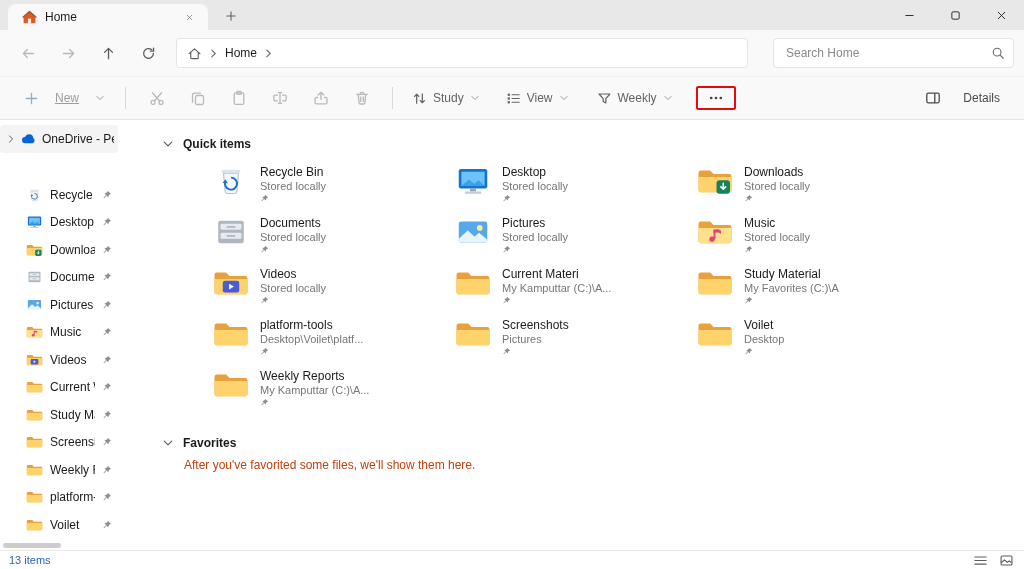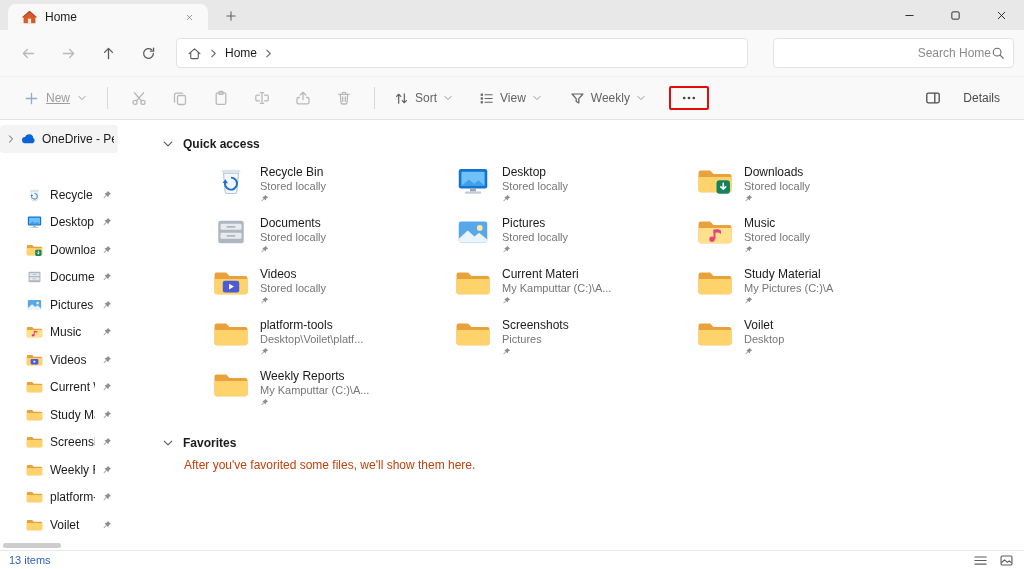--- a/index.html
+++ b/index.html
@@ -28,31 +28,31 @@
   .navbtn.disabled { color:#b9b9b9; }
   .addressbar {
     margin-left:6px; width:572px; height:30px; background:#ffffff; border:1px solid #e3e3e3;
     border-radius:4px; display:flex; align-items:center; padding:0 10px; gap:6px; color:#1b1b1b;
   }
   .crumb-sep { color:#6b6b6b; }
   .searchbox {
     margin-left:auto; width:241px; height:30px; background:#ffffff; border:1px solid #e3e3e3;
     border-radius:4px; display:flex; align-items:center; padding:0 8px 0 12px;
   }
-  .searchbox input { flex:1; border:none; outline:none; background:transparent; font:inherit; color:#a21caf;text-align:right; }
+  .searchbox input { flex:1; border:none; outline:none; background:transparent; font:inherit; color:#a21caf; }
   .searchbox input::placeholder { color:#8a8a8a; }
   .searchbox .mag { color:#6b6b6b; }
 
   
   .toolbar {
     position:absolute; top:76px; left:0; right:0; height:44px; background:#f9f9f9;
     border-top:1px solid #efefef; border-bottom:1px solid #e3e3e3;
     display:flex; align-items:center; padding:0 14px;
   }
-  .tb-new { display:flex; align-items:center; gap:7px; padding:6px 10px; border-radius:4px; color:#9d9d9d;text-decoration:underline; }
+  .tb-new { display:flex; align-items:center; gap:16px; padding:6px 10px; border-radius:4px; color:#9d9d9d;text-decoration:underline; }
   .tb-new .plus { color:#93accb; }
   .tb-sep { width:1px; height:22px; background:#d9d9d9; margin:0 10px; flex:none; }
   .tb-ico { width:41px; height:32px; border-radius:4px; display:flex; align-items:center; justify-content:center; color:#b9b9b9; flex:none; }
   .tb-drop { display:flex; align-items:center; gap:6px; padding:6px 9px; border-radius:4px; color:#636363; flex:none; }
   .tb-drop .chev, .tb-new .chev { color:#9a9a9a; }
   .annotation-box { border:2px solid #e60b0b; border-radius:2px; padding:1px; margin-left:14px; display:flex; }
   .tb-dots { width:34px; height:18px; display:flex; align-items:center; justify-content:center; color:#444; }
   .tb-details { margin-left:auto; display:flex; align-items:center; gap:22px; padding:6px 10px; color:#4a4a4a; }
 
   
@@ -365,21 +365,21 @@
   <span class="tb-ico">
     <svg width="16" height="16">
         <use href="#sym-trash"></use>
       </svg>
   </span>
   <div class="tb-sep"></div>
   <div class="tb-drop">
     <svg width="15" height="15">
         <use href="#sym-sort"></use>
       </svg>
-    <span>Sort</span>
+    <span>Study</span>
     <svg class="chev" width="10" height="10">
         <use href="#sym-chevron-down"></use>
       </svg>
   </div>
   <div class="tb-drop" style="margin-left:8px">
     <svg width="15" height="15">
         <use href="#sym-viewgrid"></use>
       </svg>
     <span>View</span>
     <svg class="chev" width="10" height="10">
@@ -544,21 +544,21 @@
     <div class="side-hscroll-thumb"></div>
   </div>
 </div>
 
 <div class="content">
 
   <div class="sec-head">
     <svg class="chev" width="12" height="12">
         <use href="#sym-chevron-down"></use>
       </svg>
-    <span class="sec-title">Quick access</span>
+    <span class="sec-title">Quick items</span>
   </div>
 
   <div class="qa-grid">
 
     <div class="qa-item">
       <svg class="qa-icon" width="36" height="30">
           <use href="#sym-recycle"></use>
         </svg>
       <div class="qa-text">
         <span class="qa-name">Recycle Bin</span>
@@ -659,21 +659,21 @@
           </svg>
       </div>
     </div>
 
     <div class="qa-item">
       <svg class="qa-icon" width="36" height="30">
           <use href="#sym-folder"></use>
         </svg>
       <div class="qa-text">
         <span class="qa-name">Study Material</span>
-        <span class="qa-detail">My Pictures (C:)\A</span>
+        <span class="qa-detail">My Favorites (C:)\A</span>
         <svg class="qa-pin" width="9" height="9">
             <use href="#sym-pin"></use>
           </svg>
       </div>
     </div>
 
     <div class="qa-item">
       <svg class="qa-icon" width="36" height="30">
           <use href="#sym-folder"></use>
         </svg>

